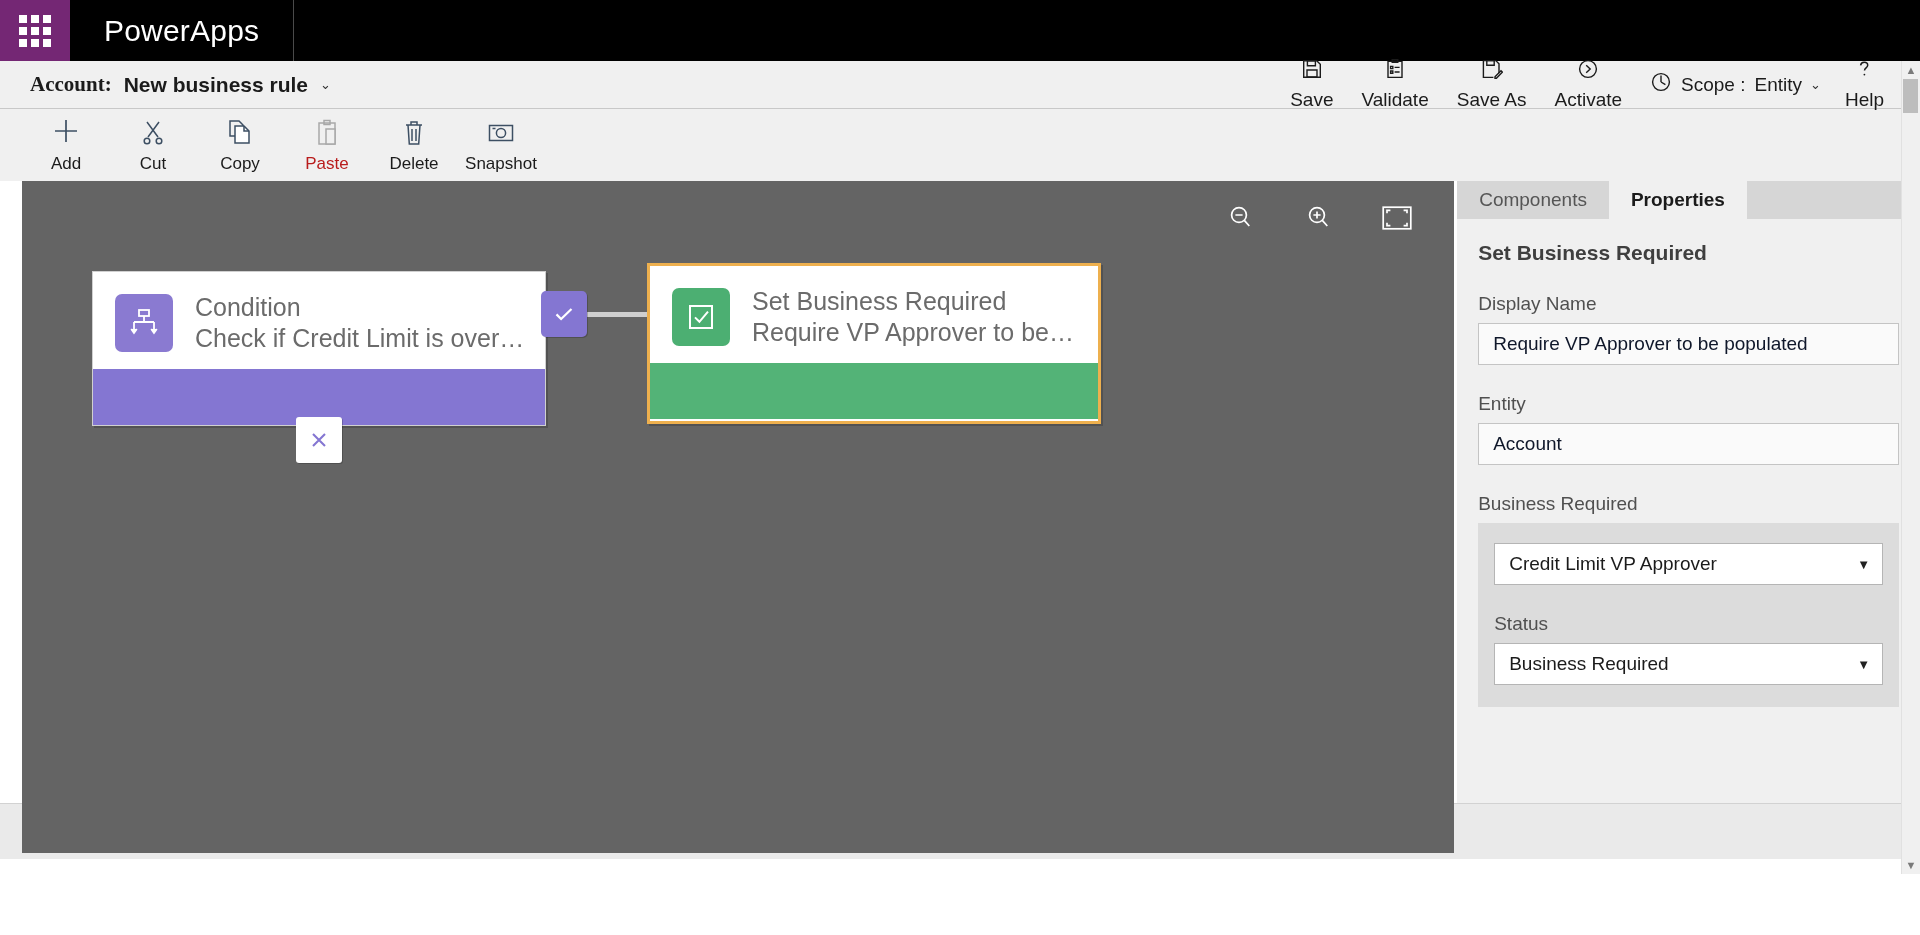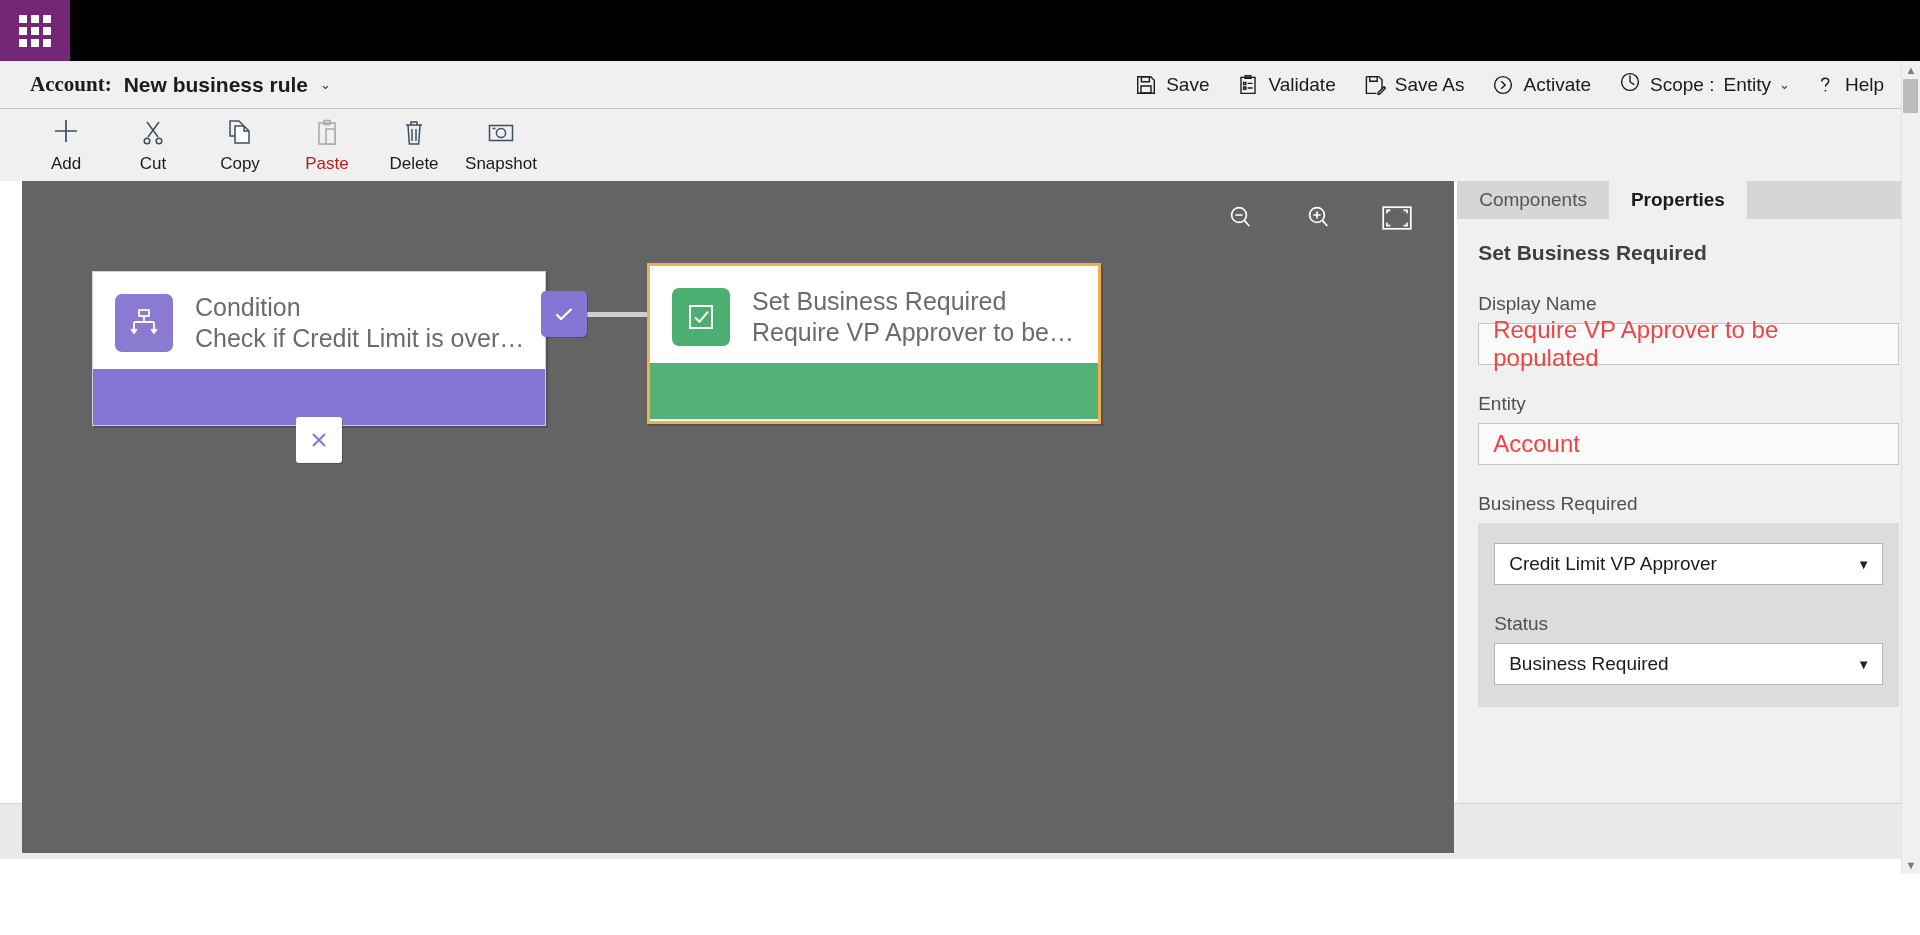--- a/index.html
+++ b/index.html
@@ -47,20 +47,21 @@
   }
   .rule-title .entity-part { font-weight: bold; font-family: Liberation Serif, serif; }
   .chev { font-size: 13px; font-weight: normal; color: #333; }
 
   .cmd-actions { display: flex; align-items: center; gap: 0px; }
   .cmd-btn {
     display: flex; align-items: center; gap: 9px;
     padding: 7px 14px; font-size: 19px; color: #1b1b1b;
     cursor: pointer; white-space: nowrap; background: transparent; border: 0;
     font-family: "Liberation Sans", sans-serif;
+    flex-direction: column;
   }
   .cmd-btn svg { display: block; }
   .scope-group {
     display: flex; align-items: center; gap: 9px;
     padding: 7px 10px 7px 14px; font-size: 19px; color: #1b1b1b; cursor: pointer;
   }
   .scope-value { display: flex; align-items: center; gap: 8px; }
 
   
   .edit-bar {
@@ -152,21 +153,21 @@
   .tab-filler { flex: 1; background: #d6d6d6; }
 
   .panel-content {
     flex: 1; background: #f0f0f0; padding: 22px 21px 0 21px; overflow: hidden;
   }
   .panel-heading { font-size: 21px; font-weight: bold; color: #3f3f3f; margin-bottom: 24px; }
   .field-label { font-size: 19px; color: #505050; margin-bottom: 8px; margin-top: 28px; }
   .readonly-box {
     height: 42px; background: #fafafa; border: 1px solid #c4c4c4;
     display: flex; align-items: center; padding: 0 14px;
-    font-size: 24px; color: #ef4444; margin-bottom: 22px;
+    font-size: 19px; color: #0f172a; margin-bottom: 22px;
   }
   .group-box { background: #dcdcdc; padding: 20px 16px 22px 16px; }
   .select-box {
     height: 42px; background: #ffffff; border: 1px solid #b5b5b5;
     display: flex; align-items: center; justify-content: space-between;
     padding: 0 12px 0 14px; font-size: 19px; color: #1b1b1b;
     cursor: pointer; margin-bottom: 18px;
   }
   .select-box:last-child { margin-bottom: 0; }
   .caret { font-size: 13px; color: #222; }
@@ -203,20 +204,21 @@
         <i></i>
         <i></i>
         <i></i>
         <i></i>
         <i></i>
         <i></i>
         <i></i>
         <i></i>
     </div>
   </div>
+  <div class="suite-brand">PowerApps</div>
 </div>
 
 <div class="command-bar">
 
   <div class="rule-title">
     <span class="entity-part">Account:</span>
     <span>New business rule</span>
     <span class="chev">⌄</span>
   </div>
 

